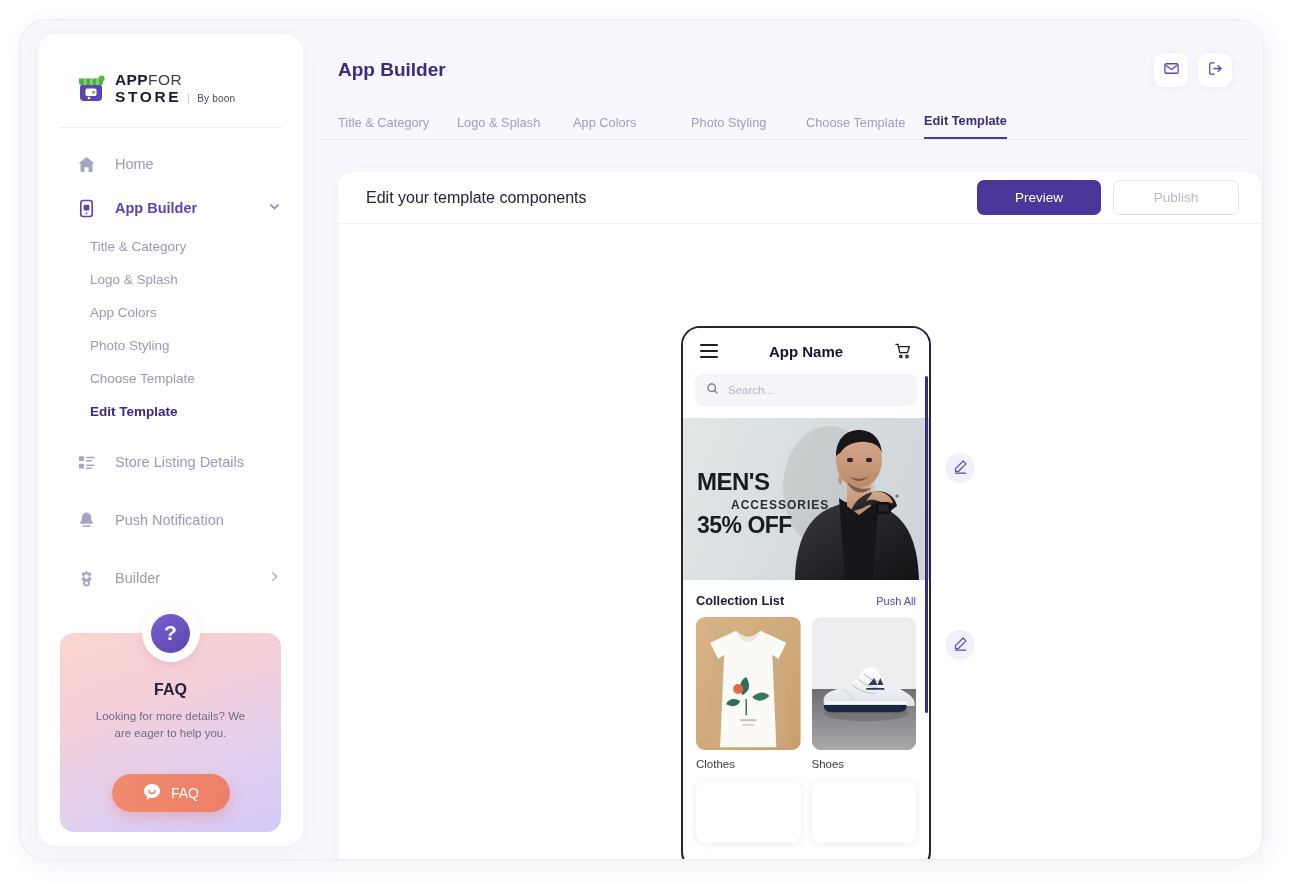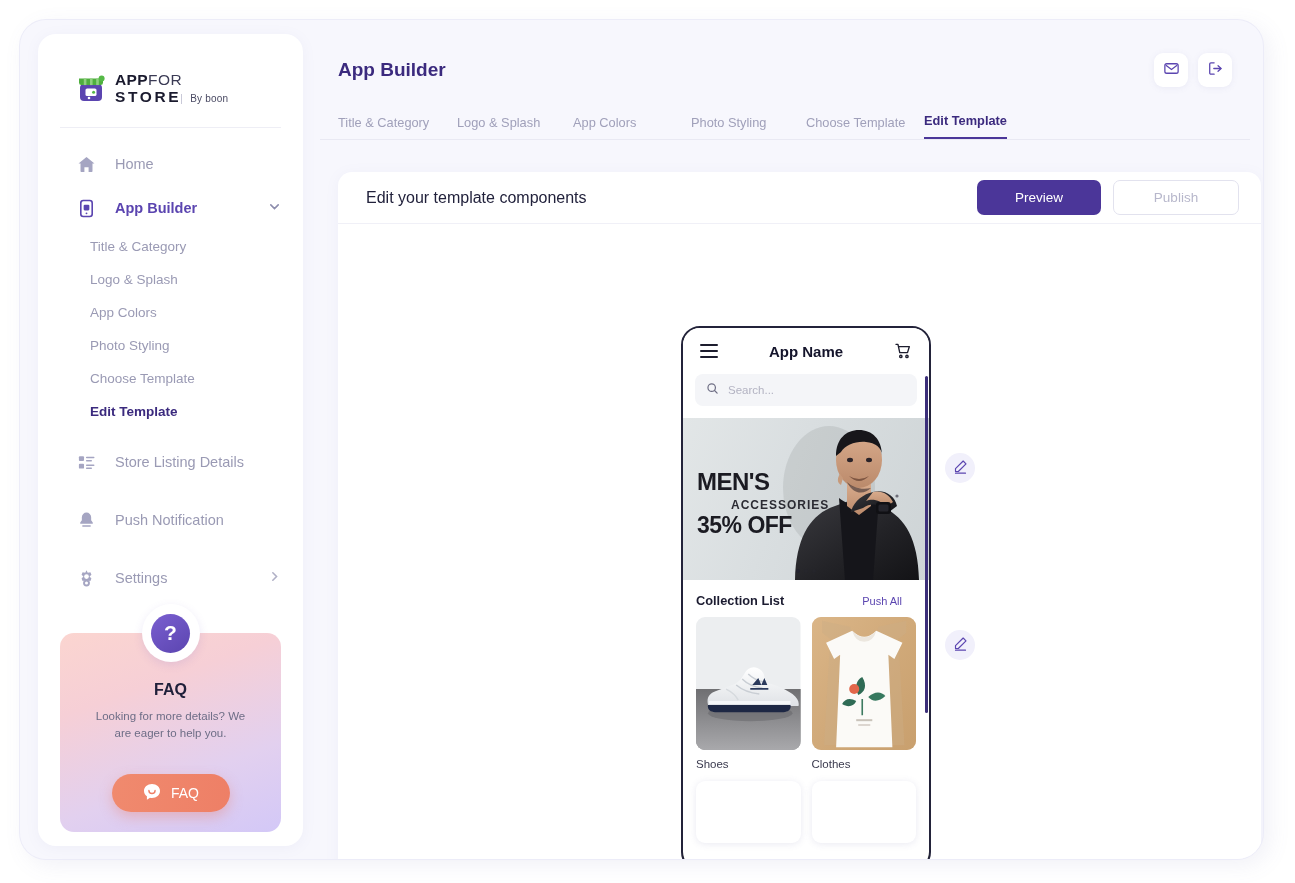--- a/index.html
+++ b/index.html
@@ -35,21 +35,21 @@
   .logo-wrap {
     display: flex; align-items: center;
     gap: 9px;
     padding: 38px 0 0 38px;
   }
   .logo-mark { width: 30px; height: 30px; flex: 0 0 30px; position: relative; }
   .logo-text { line-height: 1.05; }
   .logo-l1 { font-size: 15.5px; font-weight: 700; letter-spacing: .4px; color: #1a1a2e; }
   .logo-l1 .thin { font-weight: 400; color: #3b3b55; }
   .logo-l2 { font-size: 15.5px; font-weight: 700; letter-spacing: 2.6px; color: #1a1a2e;
-             display: flex; align-items: baseline; }
+             display: flex; align-items: baseline; gap: 7px; }
   .logo-by { font-size: 10px; font-weight: 400; letter-spacing: .2px; color: #4a4a63;
              border-left: 1px solid #c9c9d8; padding-left: 8px; }
 
   .side-divider {
     margin: 22px 22px 0 22px;
     height: 1px; background: #eeeef5;
   }
 
   .nav { padding-top: 14px; }
   .nav-item {
@@ -197,21 +197,21 @@
   #banner-l2 { font-size: 12px; font-weight: 700; color: #2b2b33; letter-spacing: 1px; margin: 4px 0 2px 34px; }
   #banner-l3 { font-size: 23px; font-weight: 900; color: #1b1b22; letter-spacing: -.5px; line-height: 1; }
   
   #model { position: absolute; right: -6px; bottom: 0; width: 158px; height: 162px; }
   #dots { position: absolute; left: 50%; transform: translateX(-50%); bottom: 7px; display: flex; gap: 4px; z-index: 4; }
   #dots i { width: 4px; height: 4px; border-radius: 50%; background: rgba(40,40,50,.35); display:block; }
   #dots i.on { background: #22222e; }
 
   
   #collection-head {
-    display: flex; align-items: baseline; padding: 13px 27px 0 13px;
+    display: flex; align-items: baseline; padding: 13px 13px 0 13px;
   }
   #collection-title { font-size: 12.8px; font-weight: 700; color: #1b1b30; }
   #view-all { margin-left: auto; font-size: 11px; color: #5b45b0; cursor: pointer; }
   .grid {
     display: grid; grid-template-columns: 1fr 1fr; gap: 11px;
     padding: 9px 13px 0 13px;
   }
   .coll-card .thumb {
     width: 100%; height: 133px; border-radius: 9px; overflow: hidden; position: relative;
   }
@@ -330,21 +330,21 @@
 
       <div class="nav-item" style="margin-top:14px">
         <span class="ico">
           <svg width="19" height="19" viewBox="0 0 20 20" fill="#a5a5c2">
             <path d="M10 1.4 11.3 4l2.8-.6 1.1 2.6-2 2 2 2-1.1 2.6-2.8-.6L10 14.6 8.7 12l-2.8.6L4.8 10l2-2-2-2 1.1-2.6L8.7 4z"></path>
             <circle cx="10" cy="8" r="2.5" fill="#fff"></circle>
             <circle cx="10" cy="14.8" r="3.6"></circle>
             <circle cx="10" cy="14.8" r="1.6" fill="#fff"></circle>
           </svg>
         </span>
-        <span class="nav-label">Settings</span>
+        <span class="nav-label">Builder</span>
         <span class="nav-chev">
           <svg width="13" height="13" viewBox="0 0 14 14" fill="none" stroke="#b0b0c6" stroke-width="1.7" stroke-linecap="round">
             <path d="M5.2 3 9.2 7l-4 4"></path>
           </svg>
         </span>
       </div>
     </nav>
 
     <div id="faq-card">
       <div id="faq-badge">
@@ -483,20 +483,45 @@
 
             <div id="collection-head">
               <span id="collection-title">Collection List</span>
               <span id="view-all">Push All</span>
             </div>
 
             <div class="grid">
               <div class="coll-card">
                 <div class="thumb">
                   <svg viewBox="0 0 104 133" width="100%" height="100%" preserveAspectRatio="xMidYMid slice">
+                    <rect width="104" height="133" fill="#d3ab79"></rect>
+                    <rect width="104" height="133" fill="url(#tg)"></rect>
+                    <defs>
+                        <linearGradient id="tg" x1="0" y1="0" x2="1" y2="1">
+                      <stop offset="0" stop-color="#e2c096" stop-opacity=".5"></stop>
+                          <stop offset="1" stop-color="#b98f5e" stop-opacity=".4"></stop>
+                    </linearGradient>
+                      </defs>
+                    <path d="M10 4 38 10l14 56 14-56 28-6v12l-8 6 6 106H12L18 22l-8-6z" fill="#cbae85" opacity=".45"></path>
+                    <path d="M14 26 40 14q12 12 24 0l26 12-8 16-6-4 4 92H24l4-92-6 4z" fill="#fbfaf7"></path>
+                    <path d="M40 14q12 13 24 0-3 11-12 11t-12-11z" fill="#ece7df"></path>
+                    <path d="M46 78c-4-8-2-15 4-18 5 8 3 15-4 18z" fill="#2f6b55"></path>
+                    <path d="M56 80c6-6 13-6 17-1-6 6-13 6-17 1z" fill="#37795f"></path>
+                    <path d="M44 84c-6-4-12-2-14 3 6 4 12 2 14-3z" fill="#2f6b55"></path>
+                    <circle cx="42" cy="72" r="5" fill="#e2664a"></circle>
+                    <path d="M50 82v16" stroke="#3d7a60" stroke-width="1.6"></path>
+                    <rect x="44" y="102" width="16" height="2" fill="#c9c3ba"></rect>
+                    <rect x="46" y="107" width="12" height="1.6" fill="#d4cec6"></rect>
+                  </svg>
+                </div>
+                <div class="cap">Clothes</div>
+              </div>
+              <div class="coll-card">
+                <div class="thumb">
+                  <svg viewBox="0 0 104 133" width="100%" height="100%" preserveAspectRatio="xMidYMid slice">
                     <rect width="104" height="133" fill="#eceef0"></rect>
                     <rect y="72" width="104" height="61" fill="#8d8d8f"></rect>
                     <rect y="72" width="104" height="61" fill="url(#flg)"></rect>
                     <defs>
                         <linearGradient id="flg" x1="0" y1="0" x2="0" y2="1">
                       <stop offset="0" stop-color="#6f6f72"></stop>
                           <stop offset="1" stop-color="#a9a9ac"></stop>
                     </linearGradient>
                     <linearGradient id="shoeg" x1="0" y1="0" x2="0" y2="1">
                       <stop offset="0" stop-color="#ffffff"></stop>
@@ -510,45 +535,20 @@
                     <path d="M52 57c4 4 10 7 16 8" stroke="#c9ced4" stroke-width="1.5" fill="none"></path>
                     <path d="M46 62c5 5 12 8 20 9" stroke="#c9ced4" stroke-width="1.5" fill="none"></path>
                     <path d="M40 68c6 5 14 8 23 9" stroke="#c9ced4" stroke-width="1.5" fill="none"></path>
                     <path d="M56 68l6-7 3 7 3-7 3 7z" fill="#2b3a5c"></path>
                     <path d="M54 71h18v1.6H54z" fill="#2b3a5c"></path>
                     <path d="M30 72c6 3 10 7 12 11" stroke="#d6dade" stroke-width="1.4" fill="none"></path>
                   </svg>
                 </div>
                 <div class="cap">Shoes</div>
               </div>
-              <div class="coll-card">
-                <div class="thumb">
-                  <svg viewBox="0 0 104 133" width="100%" height="100%" preserveAspectRatio="xMidYMid slice">
-                    <rect width="104" height="133" fill="#d3ab79"></rect>
-                    <rect width="104" height="133" fill="url(#tg)"></rect>
-                    <defs>
-                        <linearGradient id="tg" x1="0" y1="0" x2="1" y2="1">
-                      <stop offset="0" stop-color="#e2c096" stop-opacity=".5"></stop>
-                          <stop offset="1" stop-color="#b98f5e" stop-opacity=".4"></stop>
-                    </linearGradient>
-                      </defs>
-                    <path d="M10 4 38 10l14 56 14-56 28-6v12l-8 6 6 106H12L18 22l-8-6z" fill="#cbae85" opacity=".45"></path>
-                    <path d="M14 26 40 14q12 12 24 0l26 12-8 16-6-4 4 92H24l4-92-6 4z" fill="#fbfaf7"></path>
-                    <path d="M40 14q12 13 24 0-3 11-12 11t-12-11z" fill="#ece7df"></path>
-                    <path d="M46 78c-4-8-2-15 4-18 5 8 3 15-4 18z" fill="#2f6b55"></path>
-                    <path d="M56 80c6-6 13-6 17-1-6 6-13 6-17 1z" fill="#37795f"></path>
-                    <path d="M44 84c-6-4-12-2-14 3 6 4 12 2 14-3z" fill="#2f6b55"></path>
-                    <circle cx="42" cy="72" r="5" fill="#e2664a"></circle>
-                    <path d="M50 82v16" stroke="#3d7a60" stroke-width="1.6"></path>
-                    <rect x="44" y="102" width="16" height="2" fill="#c9c3ba"></rect>
-                    <rect x="46" y="107" width="12" height="1.6" fill="#d4cec6"></rect>
-                  </svg>
-                </div>
-                <div class="cap">Clothes</div>
-              </div>
             </div>
 
             <div class="grid" style="padding-top:11px">
               <div class="ph-card"></div>
               <div class="ph-card"></div>
             </div>
 
             <div id="phone-scroll"></div>
           </div>
         </div>

